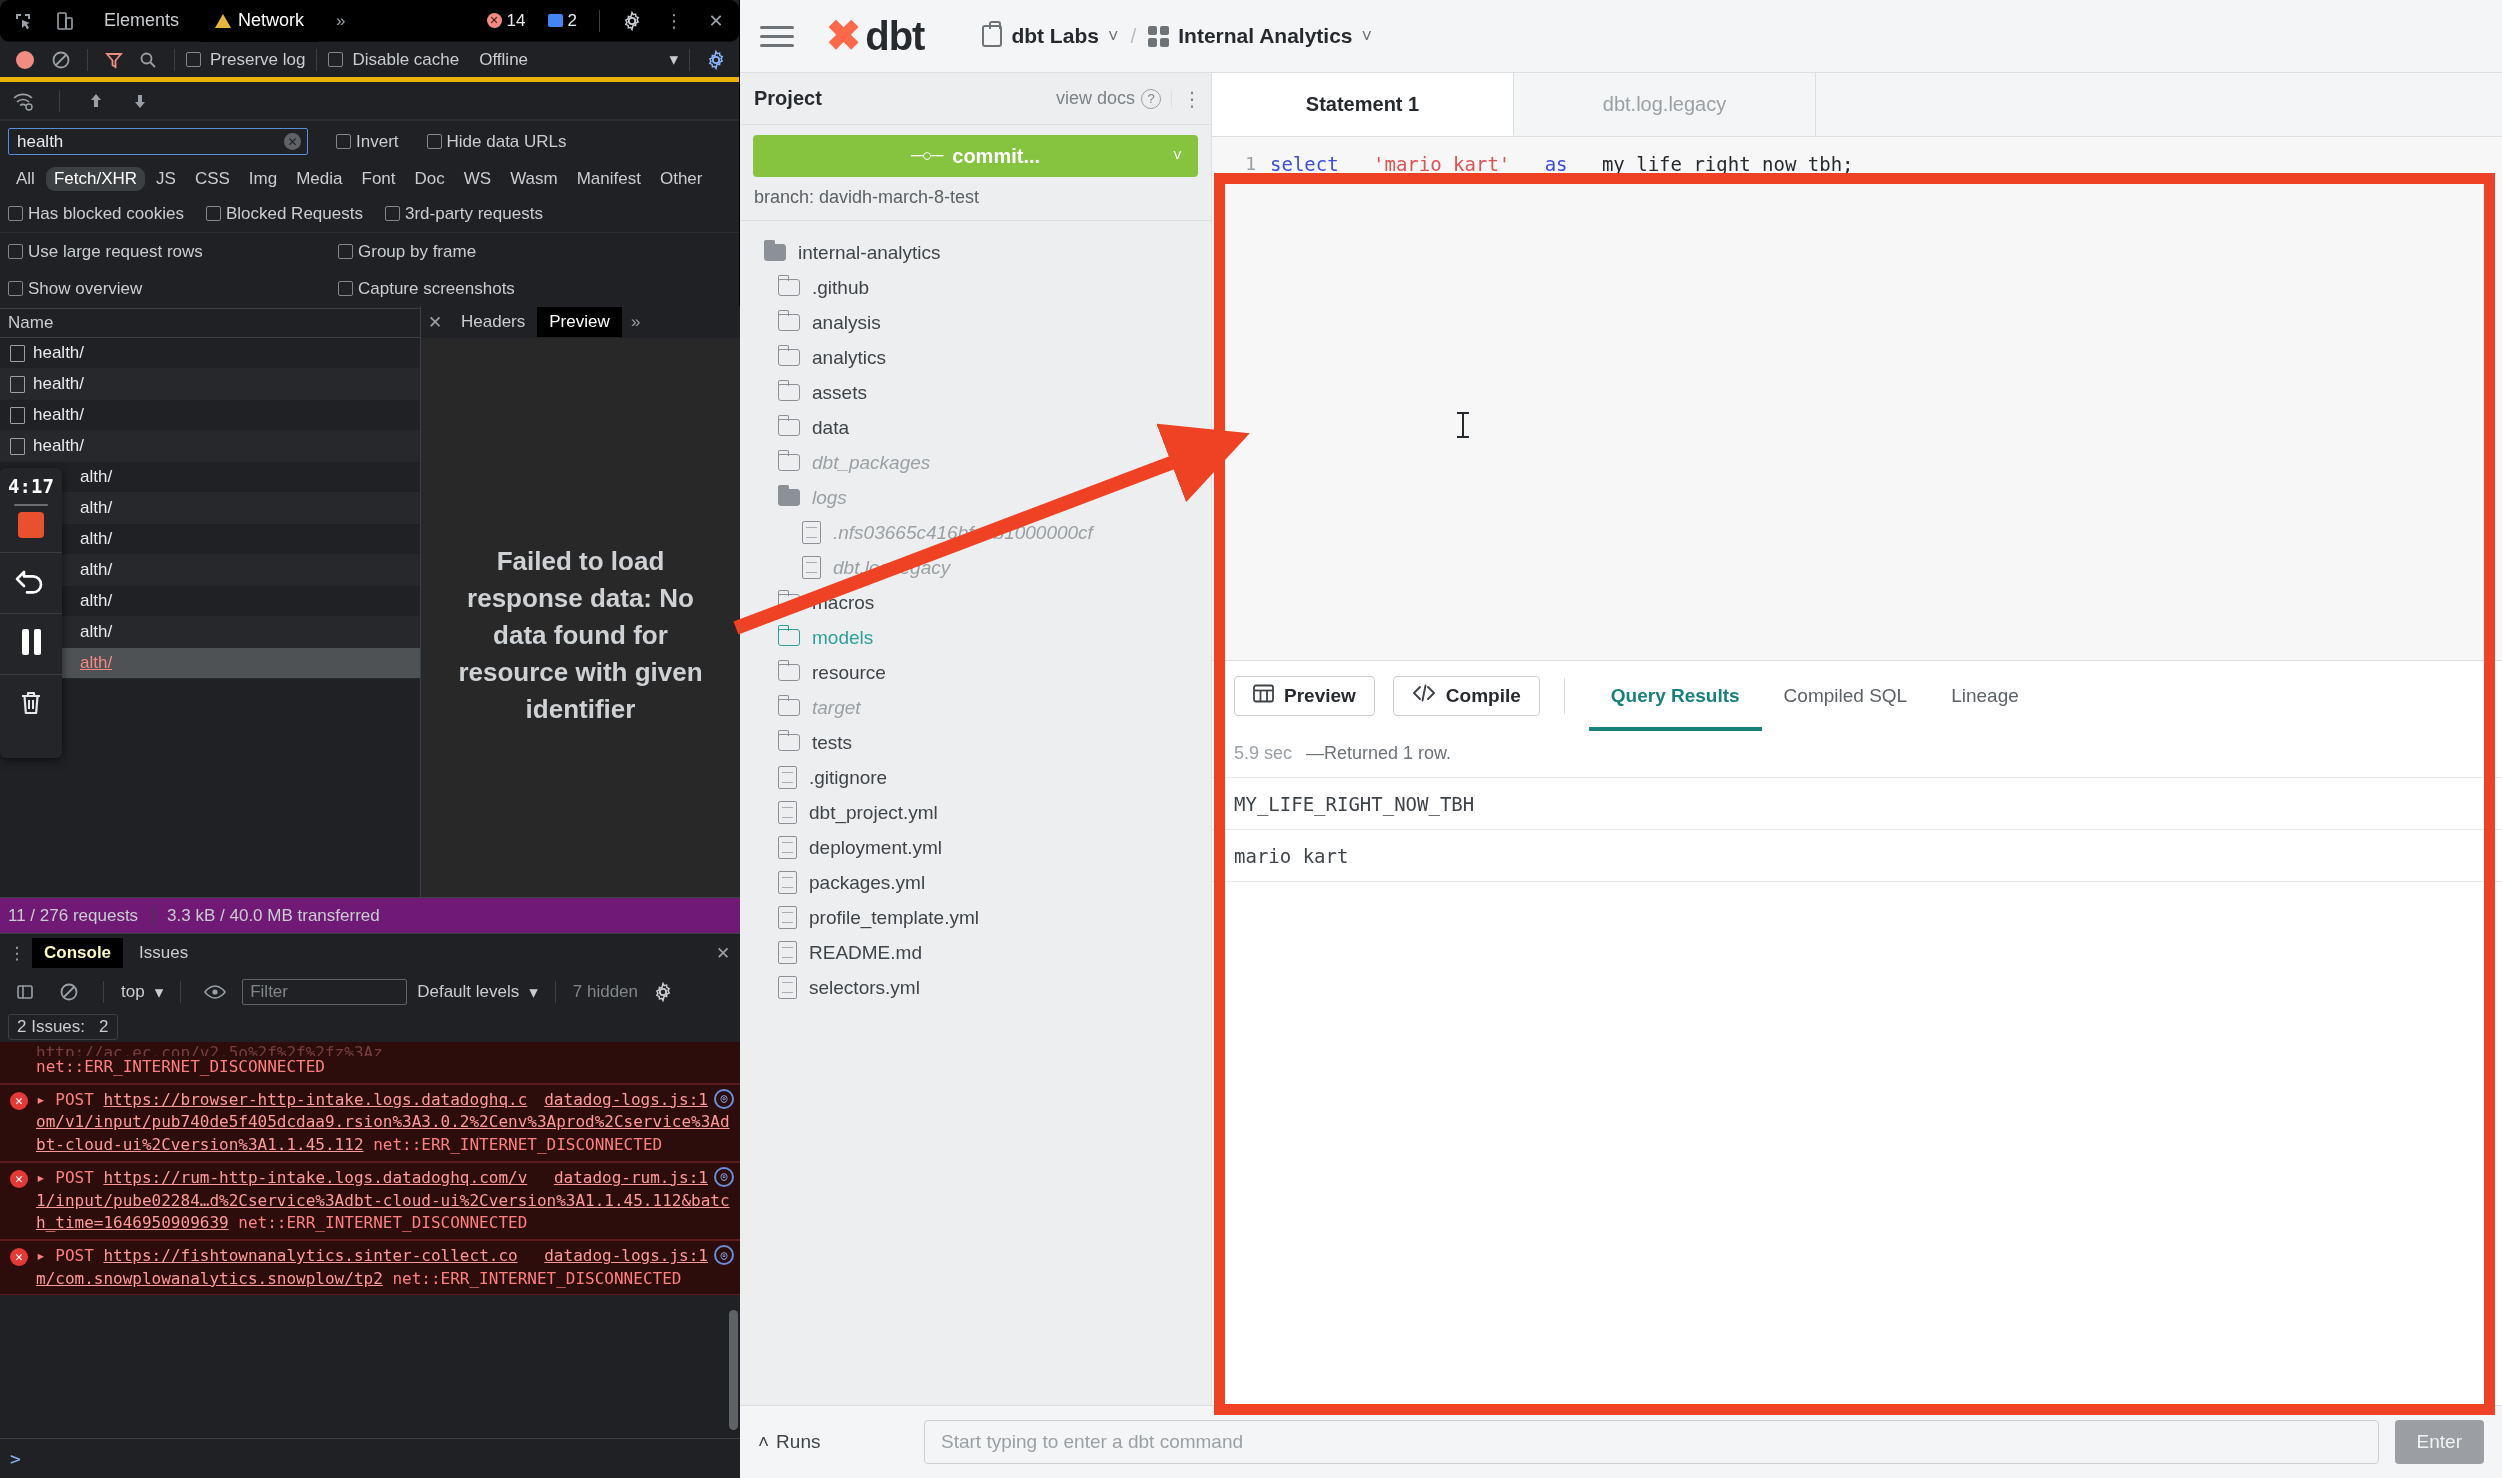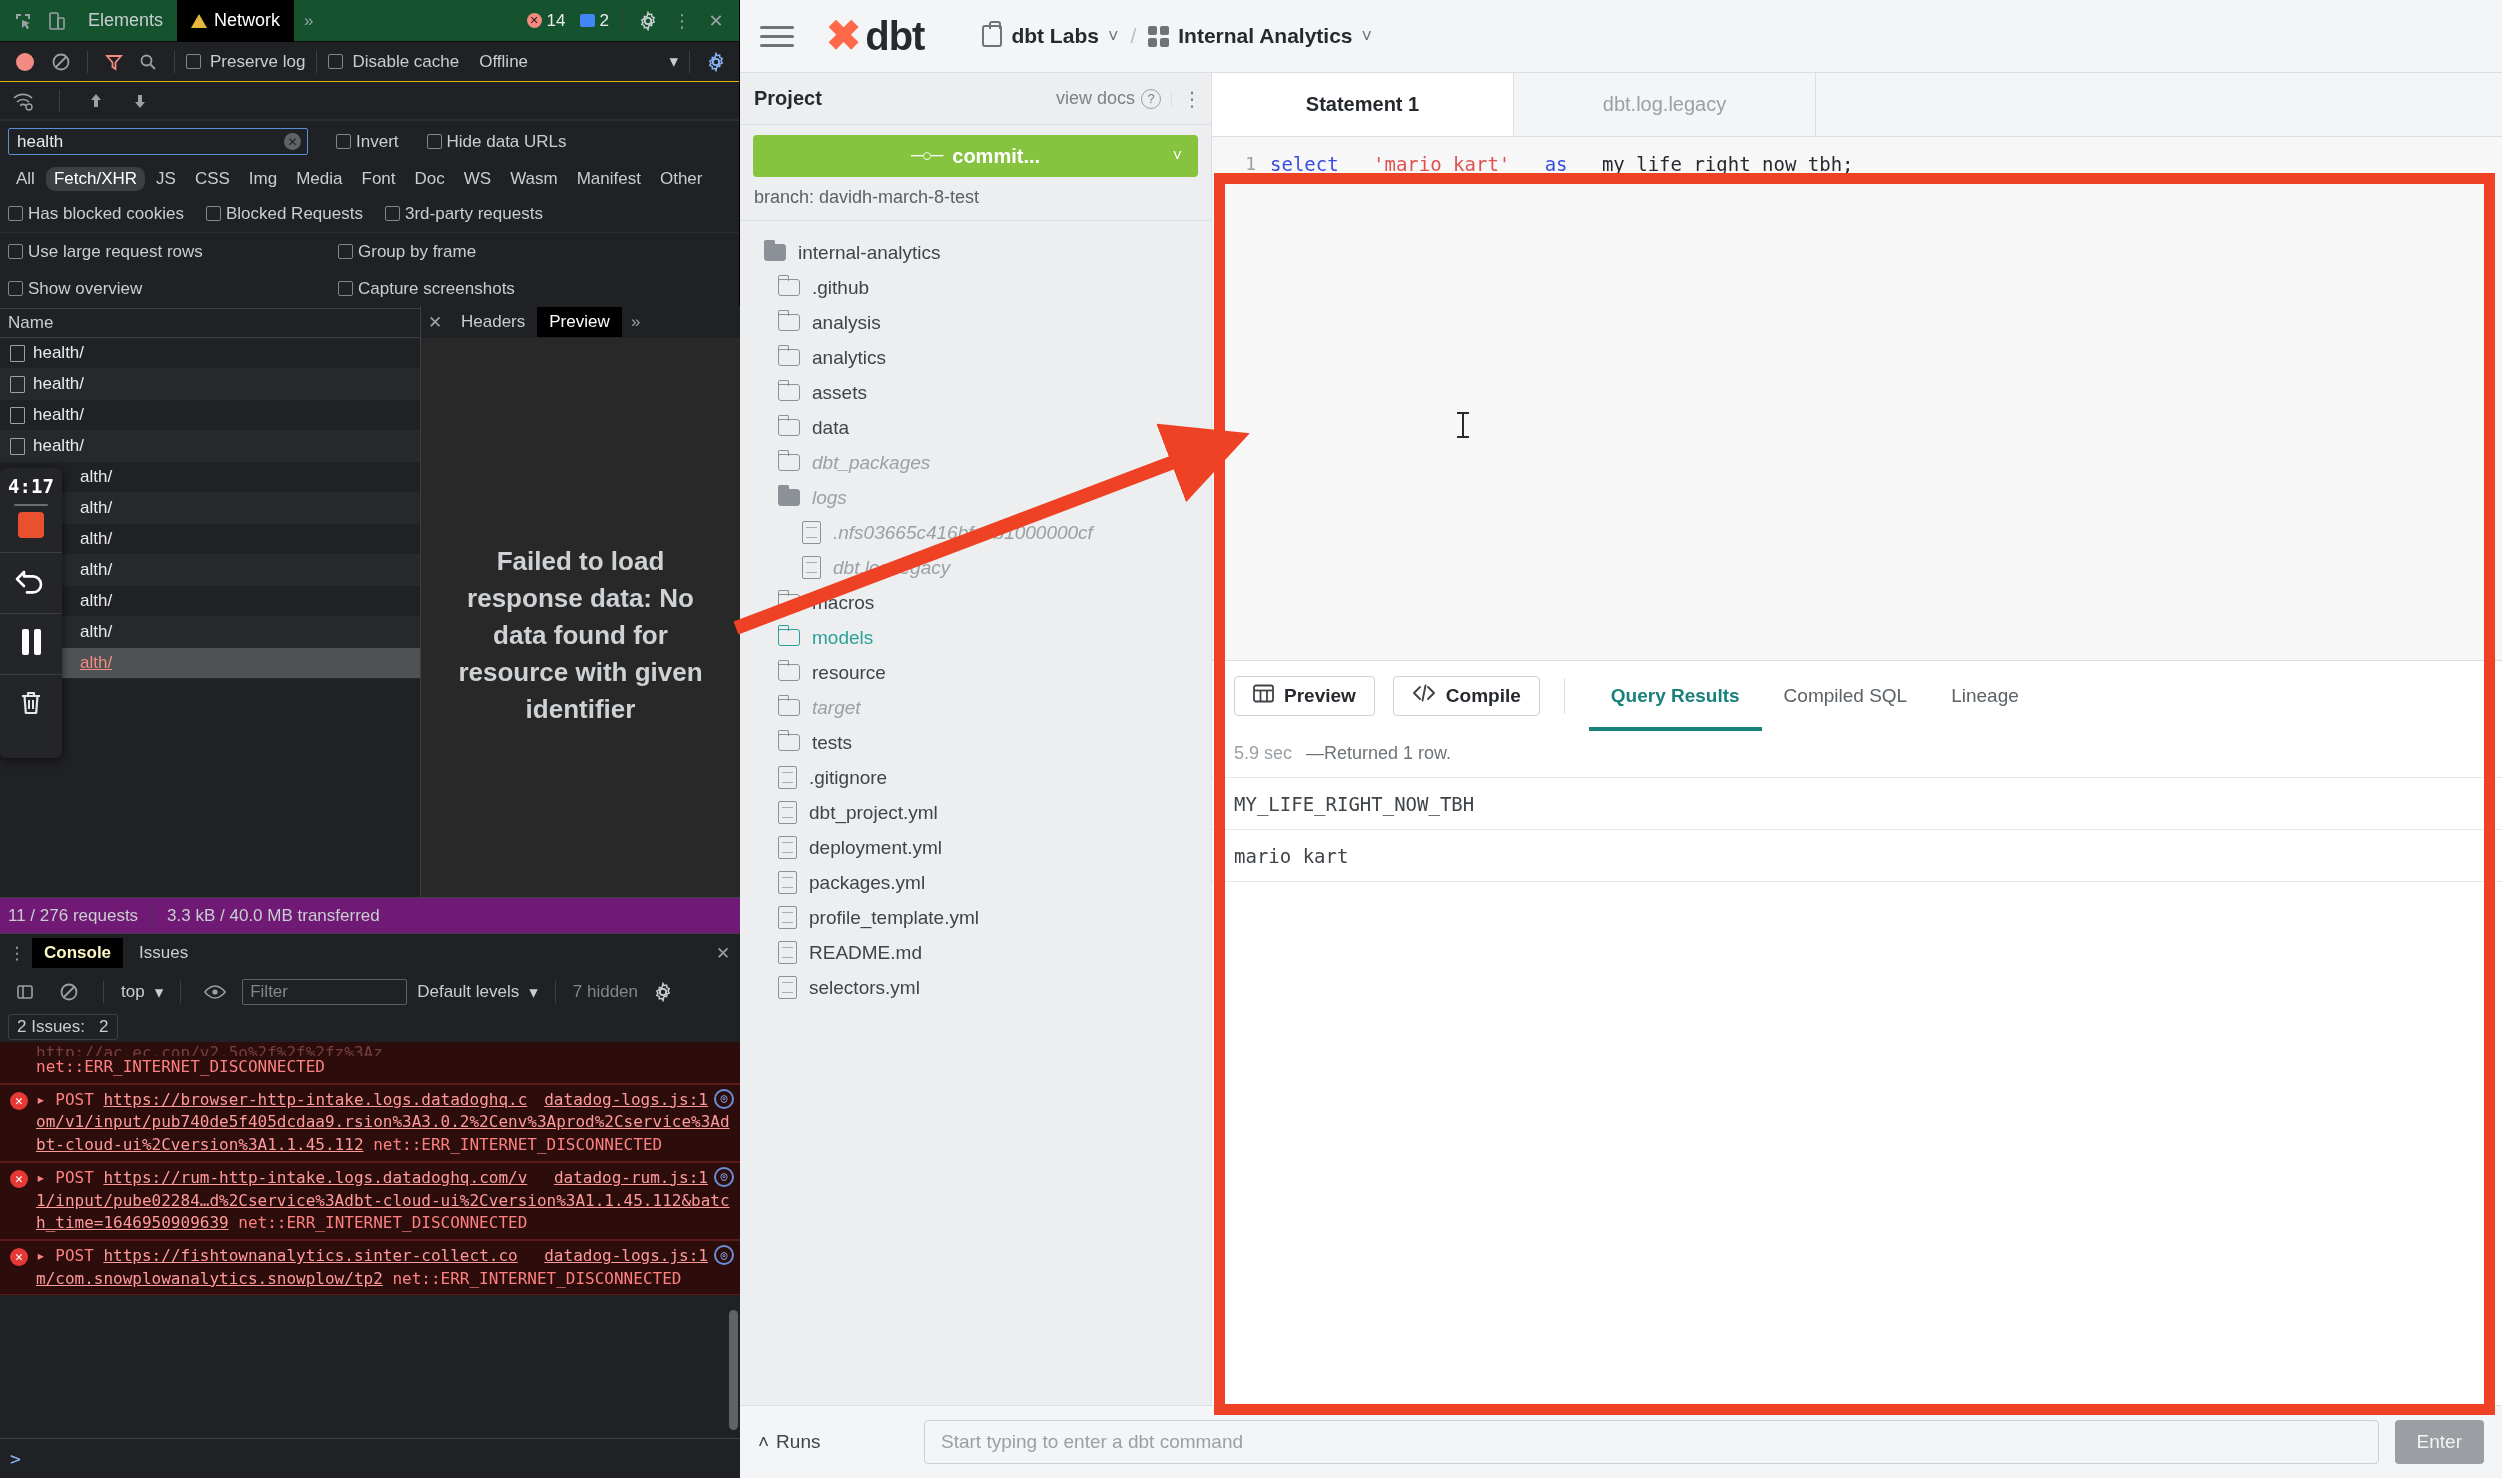--- a/index.html
+++ b/index.html
@@ -6,40 +6,40 @@
   html,body{ width:2502px; height:1478px; overflow:hidden; background:#202124;
              font-family:"Liberation Sans", sans-serif; }
 
   #root{ position:relative; width:2502px; height:1478px; display:flex; }
 
   
   .devtools{ width:740px; height:1478px; background:#202124; color:#e8eaed;
              display:flex; flex-direction:column; border-right:1px solid #000;
              font-size:18px; position:relative; }
 
-  .dt-topbar{ height:42px; display:flex; align-items:center; gap:0;
-              background:#14532d; border-bottom:1px solid #0d0d0d; padding:0 6px; }
+  .dt-topbar{ height:42px; display:flex; align-items:center; gap:8px;
+              background:#000000; border-bottom:1px solid #0d0d0d; padding:0 6px;border-radius:9px; }
   .dt-ic{ width:34px; height:34px; display:flex; align-items:center; justify-content:center;
           color:#9aa0a6; flex:0 0 auto;}
   .dt-tab{ padding:6px 14px; font-size:18px; color:#c9cdd1; height:42px;
            display:flex; align-items:center; gap:7px;}
   .dt-tab.active{ background:#000; color:#fff; }
   .dt-warn-tri{ width:0;height:0;border-left:8px solid transparent;border-right:8px solid transparent;
                 border-bottom:14px solid #e5b73b; display:inline-block;}
   .dt-chev{ color:#9aa0a6; padding:0 10px; font-size:17px;}
   .dt-spacer{flex:1}
   .badge{ display:flex; align-items:center; gap:5px; font-size:17px; padding:2px 7px;
           border-radius:3px; color:#e8eaed;}
   .badge .dot-err{ width:15px;height:15px;border-radius:50%;background:#f28b82;
                    display:flex;align-items:center;justify-content:center;color:#3c1512;font-size:11px;}
   .badge .sq-msg{ width:15px;height:13px;border-radius:2px;background:#4285f4;}
   .vdiv{width:1px;height:22px;background:#3c4043;margin:0 7px;}
 
   .dt-row{ display:flex; align-items:center; height:40px; padding:0 8px; gap:4px;
-           border-bottom:1px solid #eab308; }
+           border-bottom:5px solid #eab308; }
   .rec-dot{ width:18px;height:18px;border-radius:50%;background:#f28b82; }
   .clear-ic,.filter-ic,.search-ic,.wifi-ic,.up-ic,.down-ic,.gear-ic{
       width:30px;height:30px;display:flex;align-items:center;justify-content:center;color:#9aa0a6;}
   .filter-ic{color:#f28b82;}
   .gear-blue{color:#8ab4f8;}
   .cb{ width:15px;height:15px;border:1px solid #80868b;border-radius:2px;display:inline-block;
        vertical-align:-2px; background:transparent;}
   .lbl{ color:#c9cdd1; font-size:17px; margin-left:5px;}
   .dt-row2{display:flex;align-items:center;height:38px;padding:0 8px;gap:14px;border-bottom:1px solid #2b2d30;}
 

